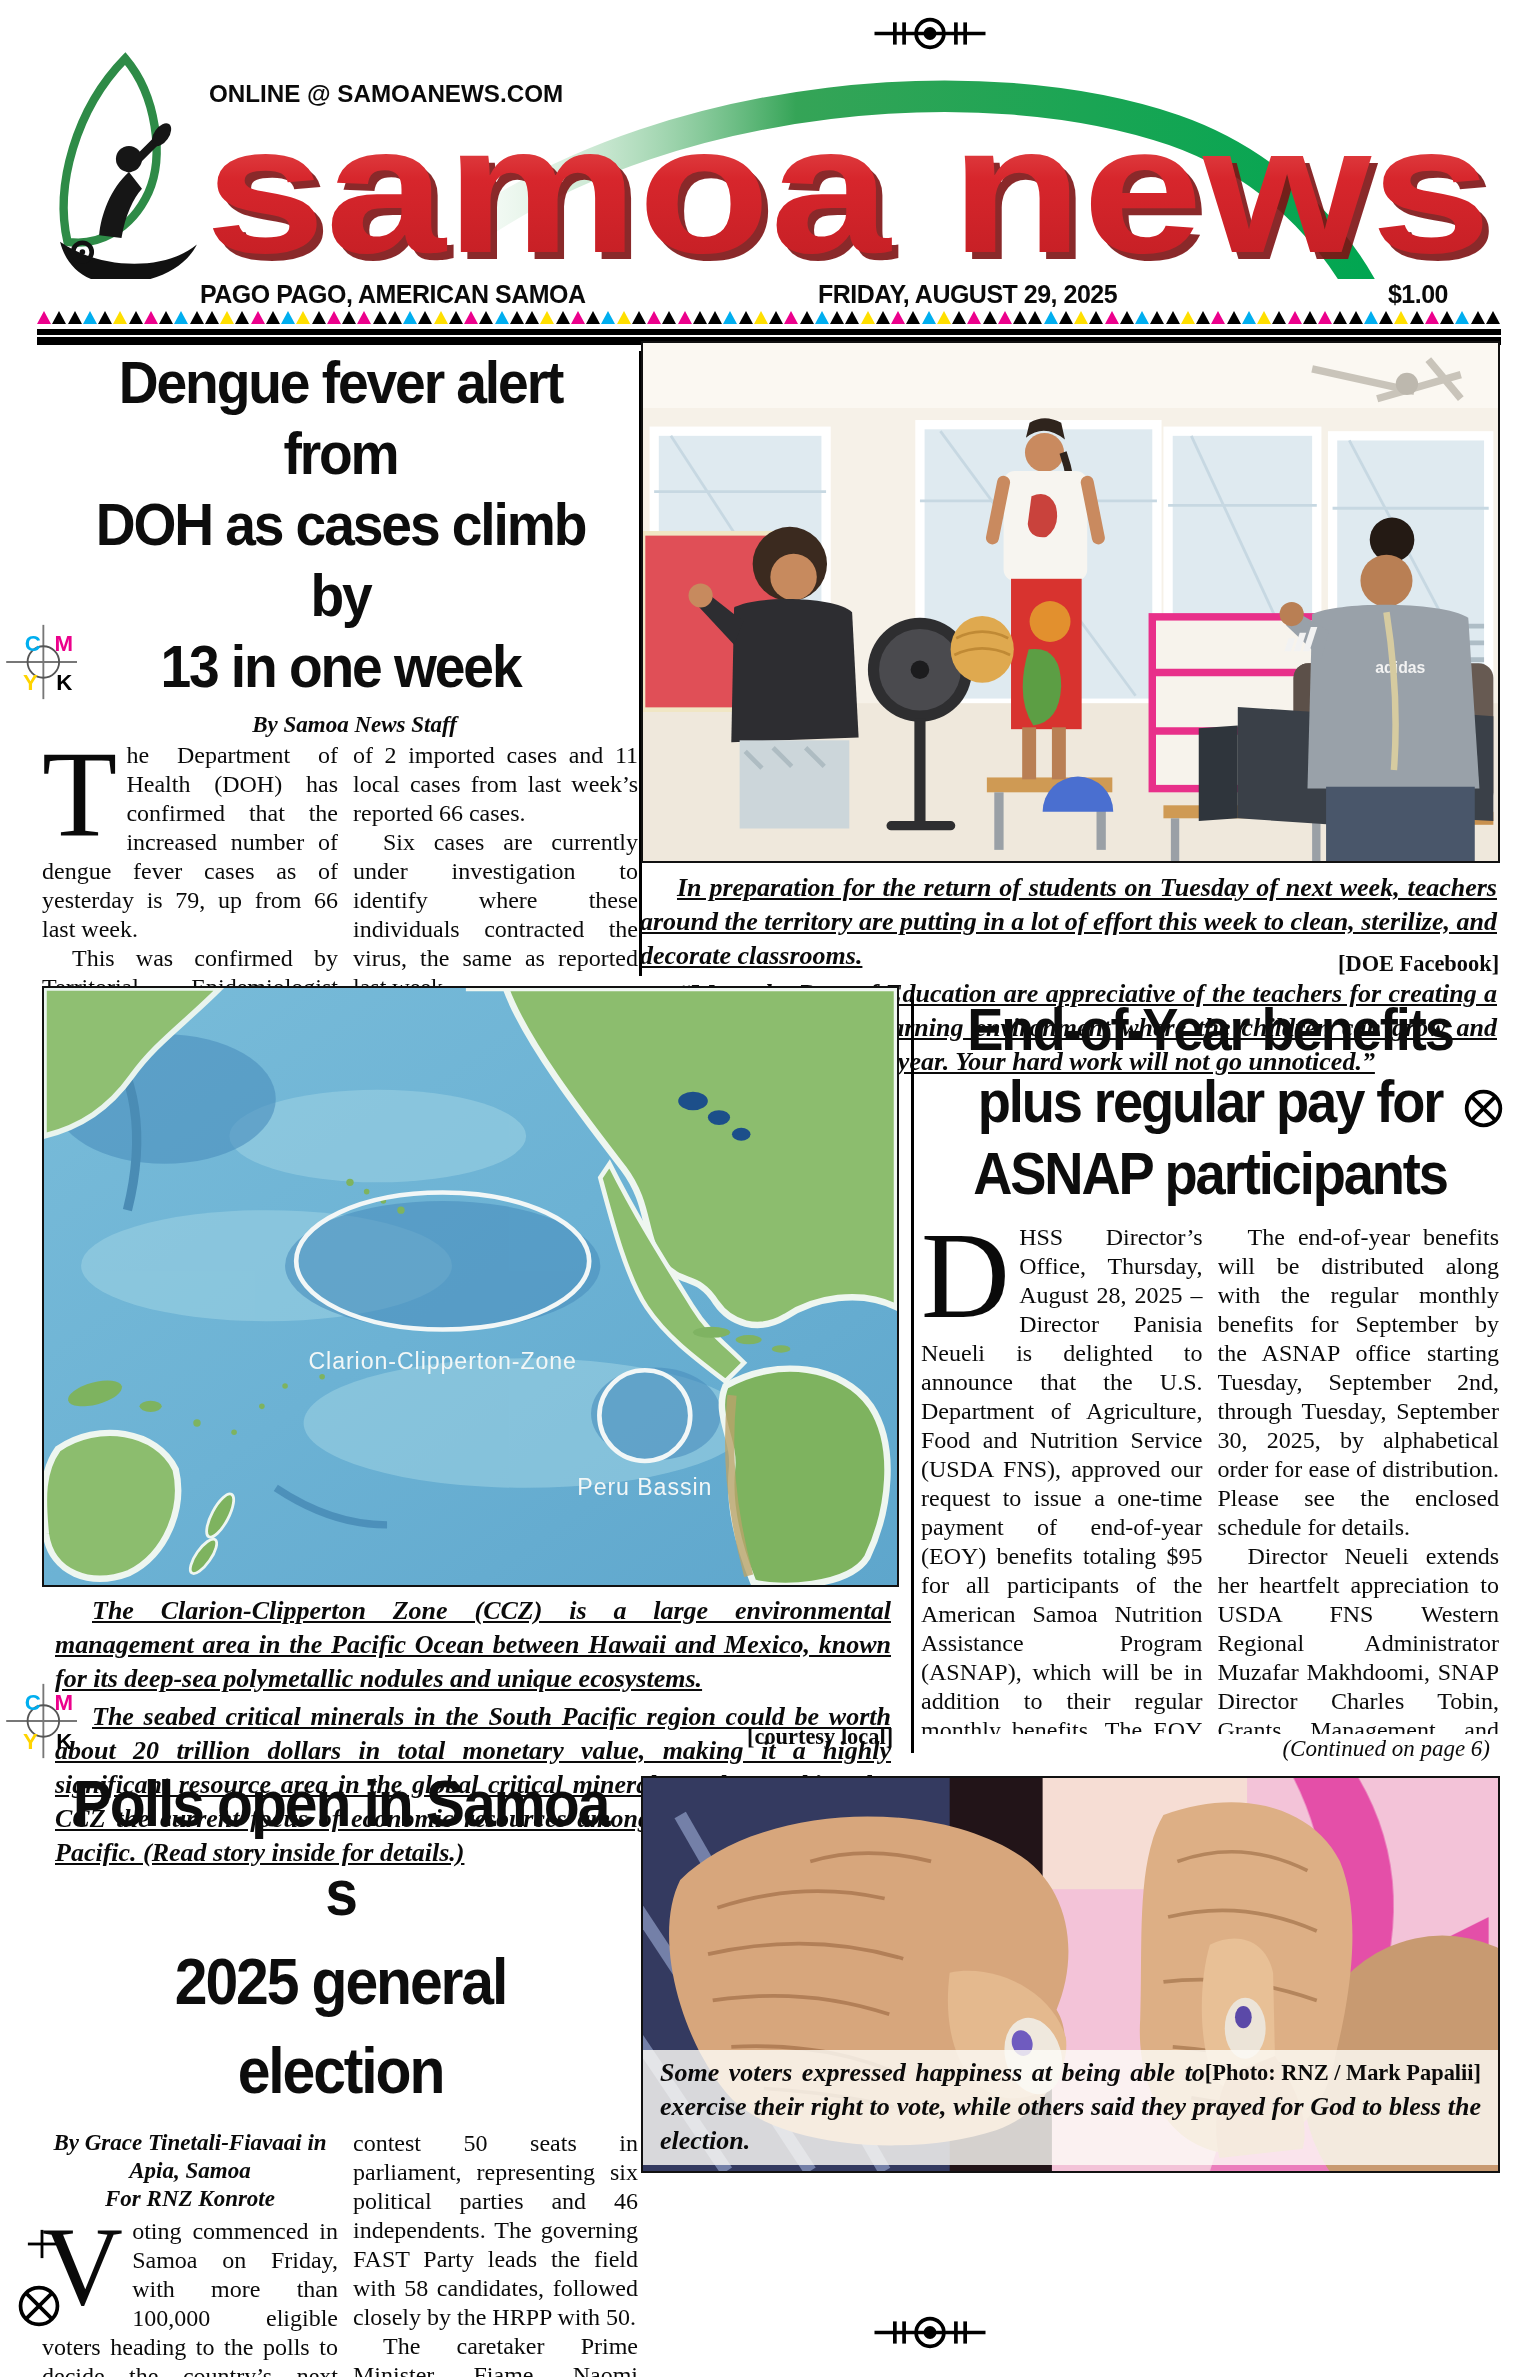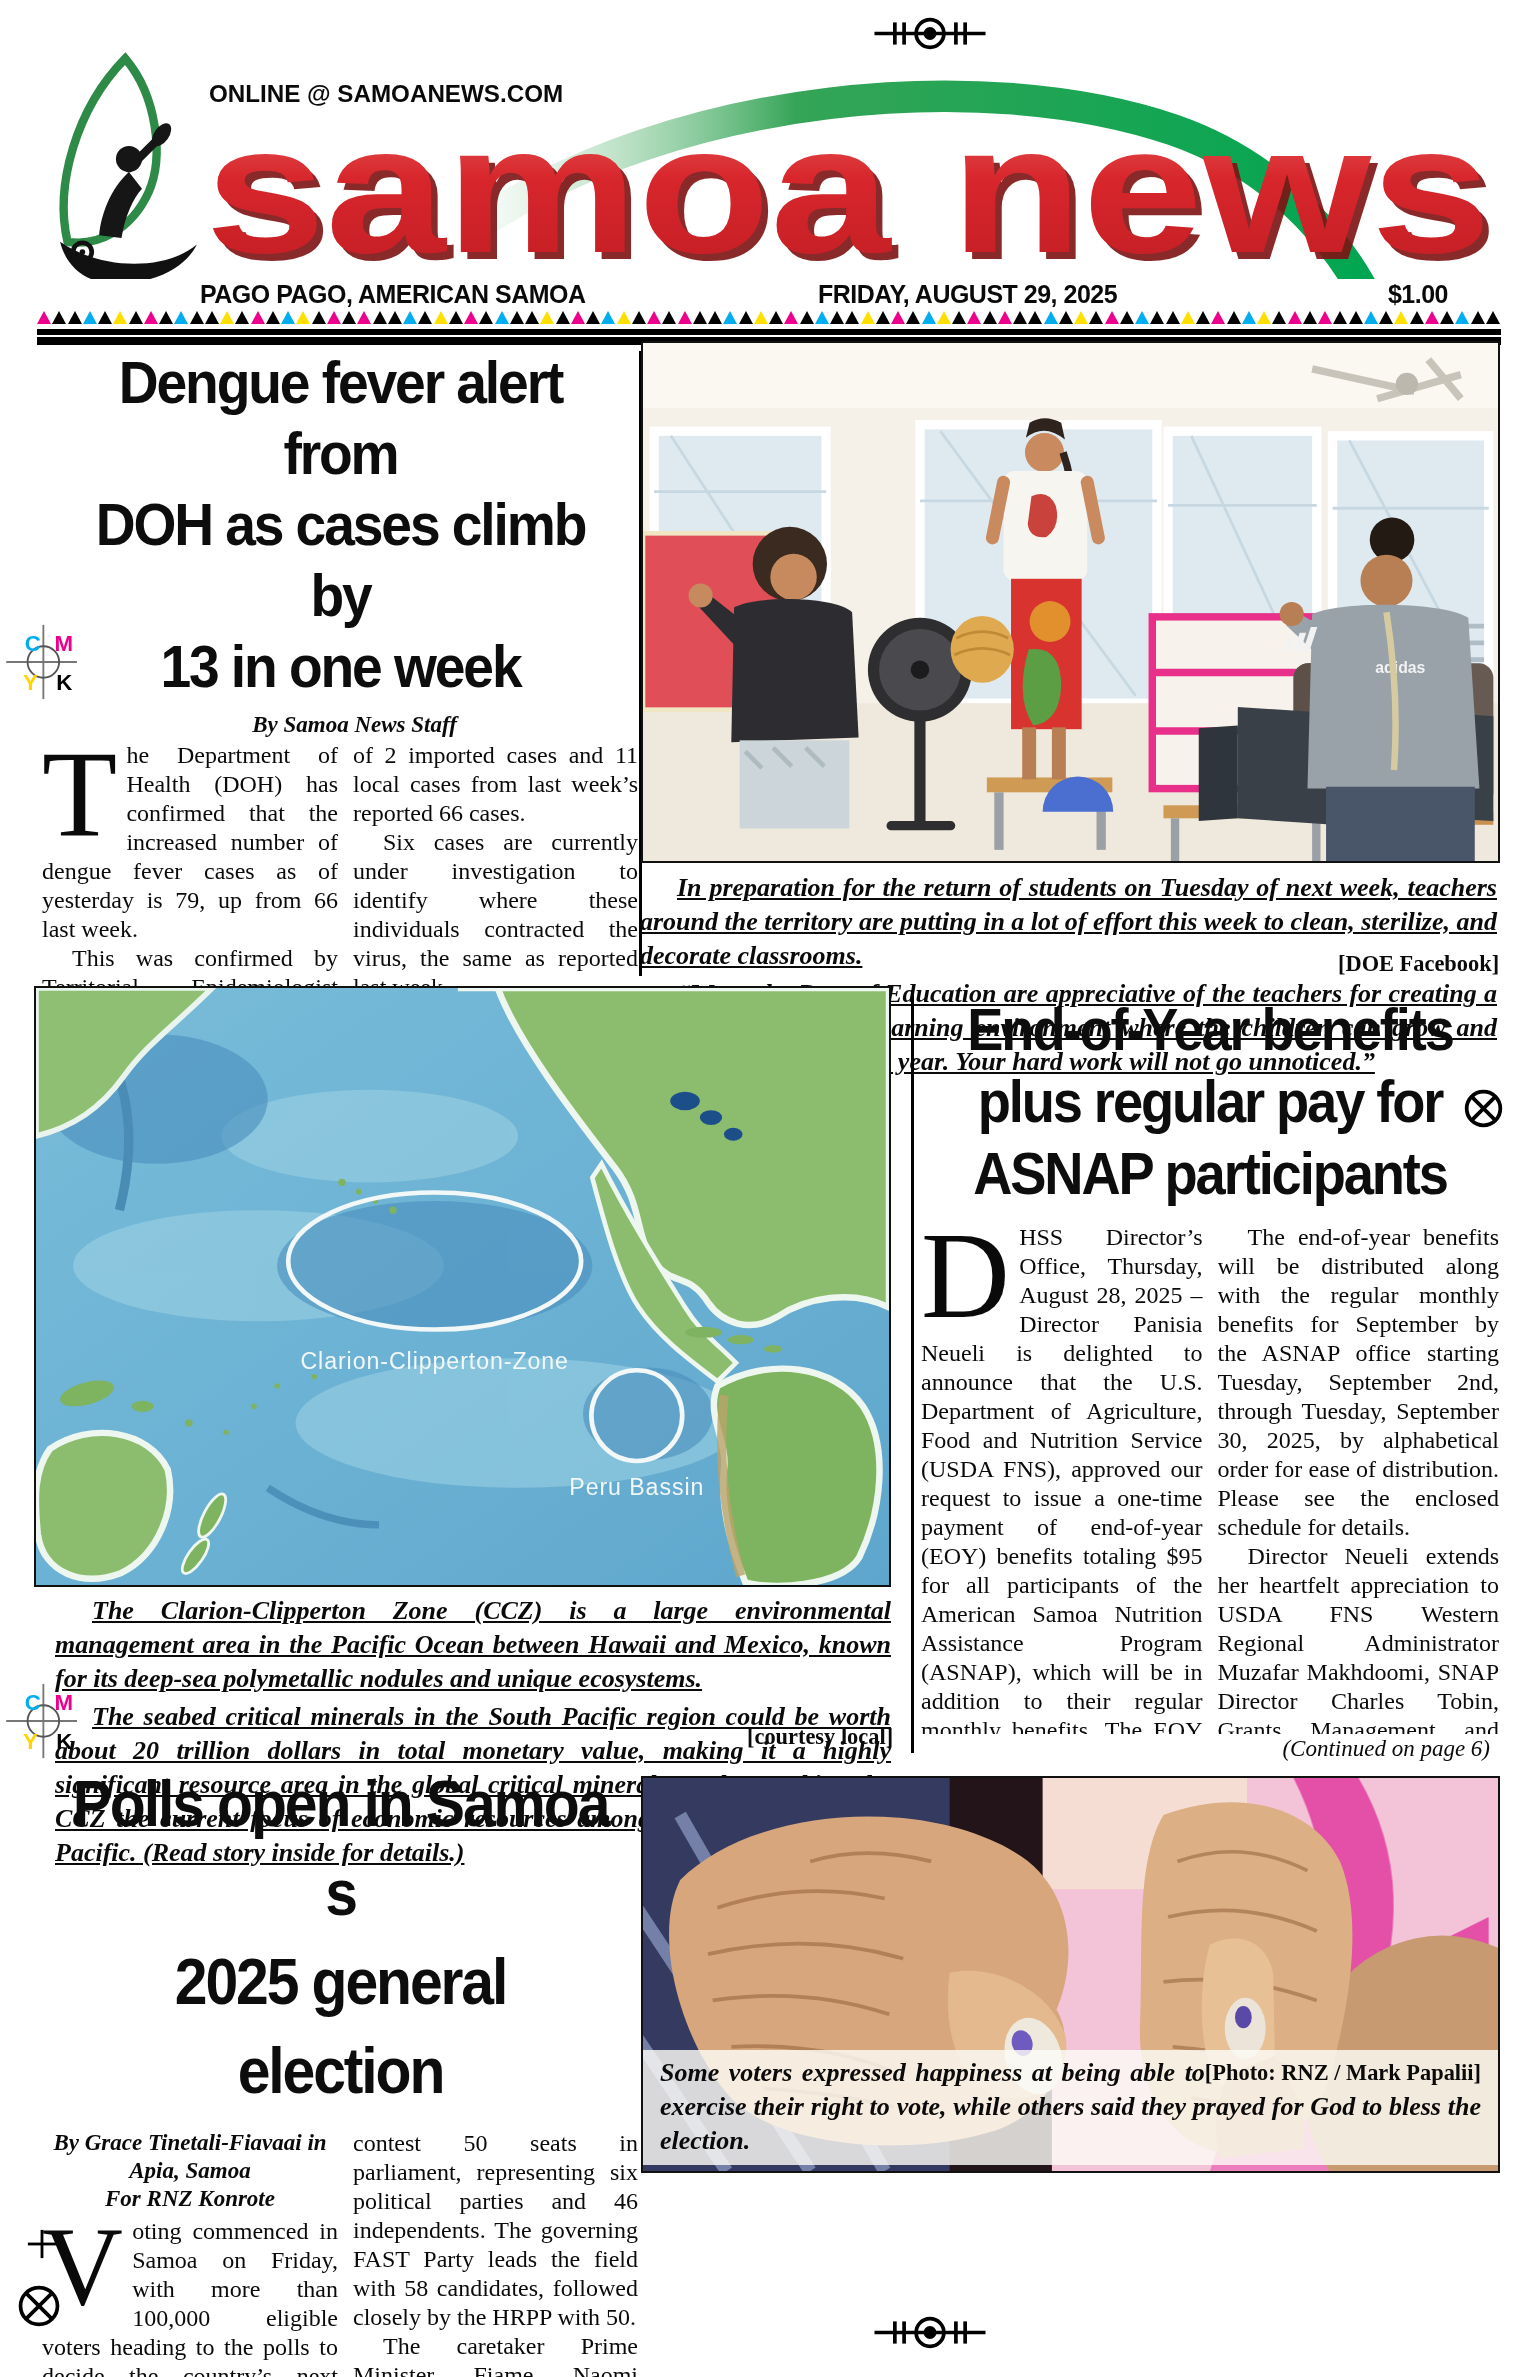--- a/index.html
+++ b/index.html
@@ -347,21 +347,21 @@
       </g>
     </svg>
   </div>
 
   <div class="caption" style="left:636px;top:867px;width:865px;height:116px;">
     <p class="ind">In preparation for the return of students on Tuesday of next week, teachers around the territory are putting in a lot of effort this week to clean, sterilize, and decorate classrooms.</p>
     <p class="ind">“We at the Dept of Education are appreciative of the teachers for creating a safe and welcoming learning environment where the children can grow and succeed throughout the year. Your hard work will not go unnoticed.”</p>
     <span class="credit">[DOE Facebook]</span>
   </div>
 
-  <div class="photo" style="left:34px;top:986px;width:853px;height:597px;">
+  <div class="photo" style="left:42px;top:986px;width:853px;height:597px;">
     <svg width="853" height="597" viewBox="0 0 920 645" preserveAspectRatio="none">
       <defs>
         <linearGradient id="oceang" x1="0" y1="0" x2="1" y2="1">
           <stop offset="0" stop-color="#79bcd9"></stop>
             <stop offset=".5" stop-color="#6cb2d4"></stop>
             <stop offset="1" stop-color="#5ea6cc"></stop>
         </linearGradient>
       </defs>
       <rect width="920" height="645" fill="url(#oceang)"></rect>
       <g fill="#9ed3e4" opacity=".55">

